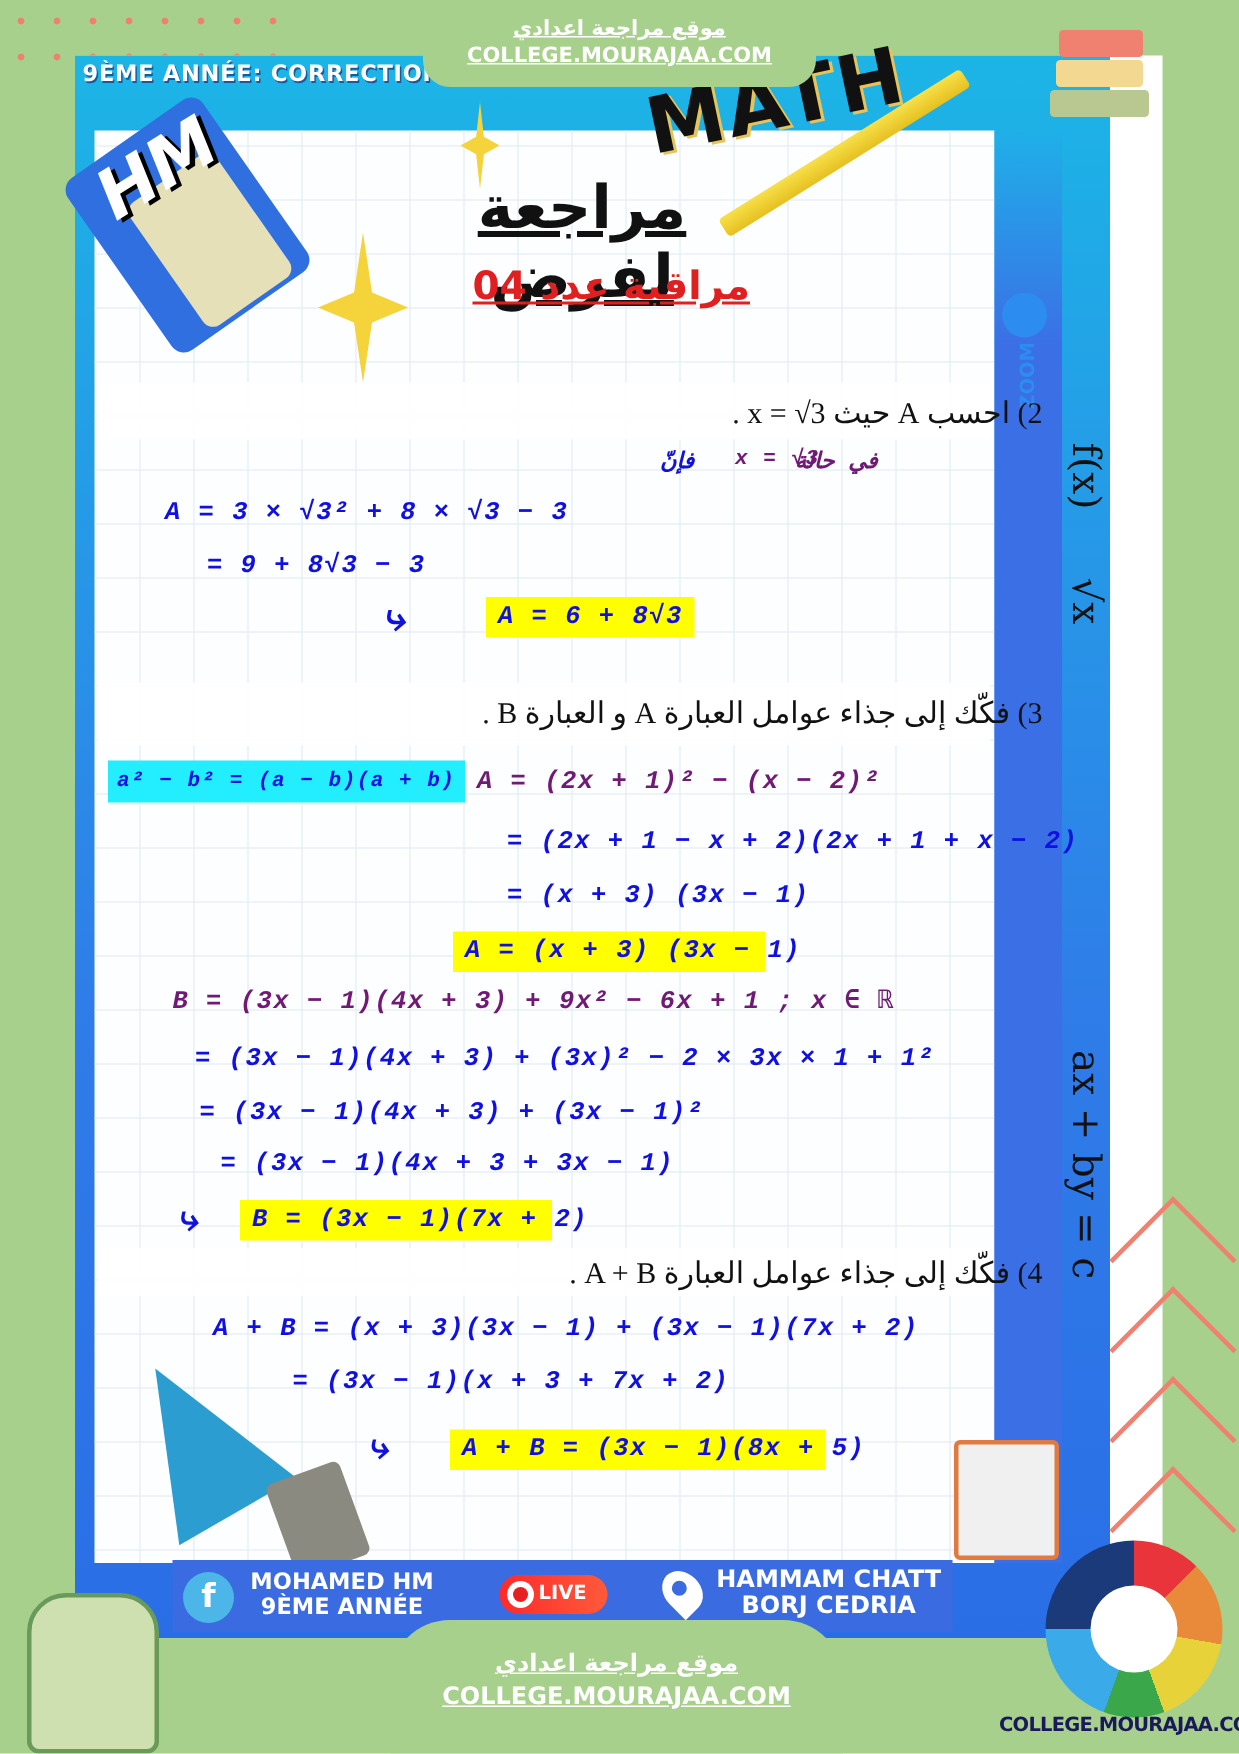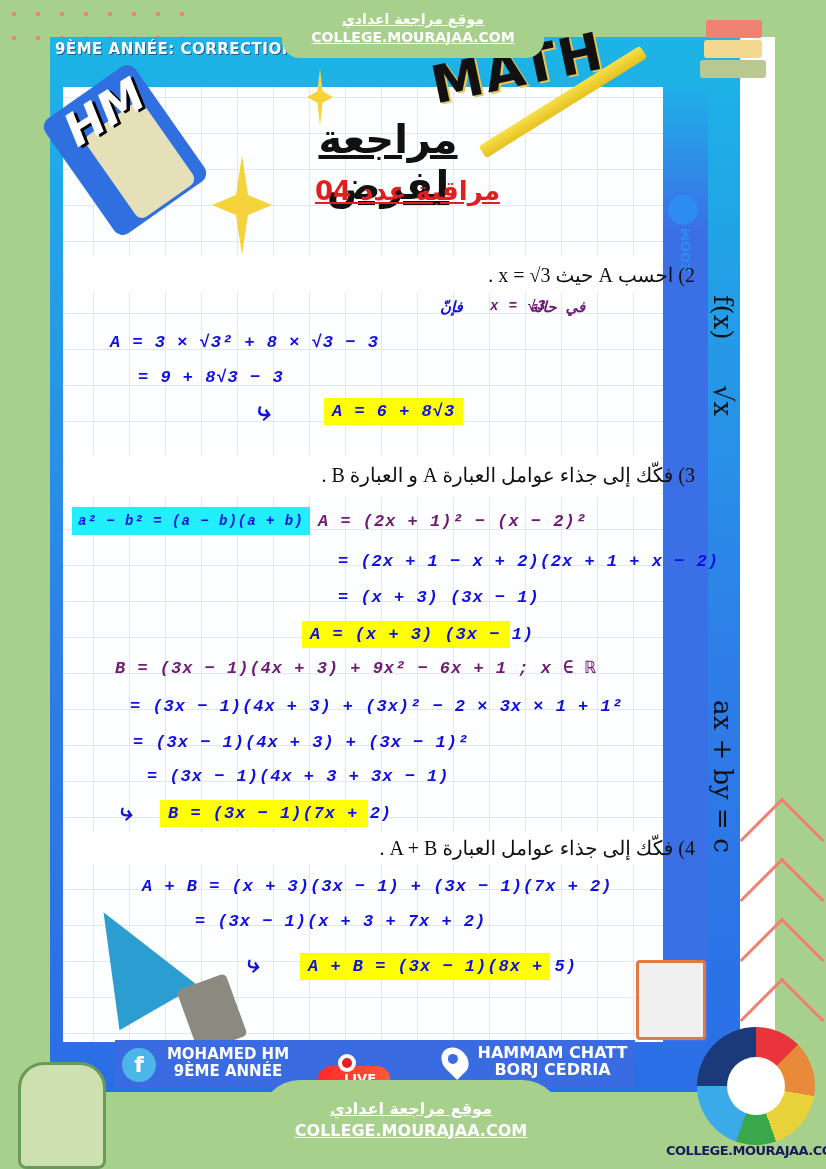--- a/index.html
+++ b/index.html
@@ -65,21 +65,21 @@
   .red { color: #701a75; }
   .hl-yellow { background: #ffff00; padding: 4px 8px; }
   .hl-cyan { background: #22eeff; padding: 6px 6px; }
 
   .side-math { position: absolute; color: #111; font-family: "DejaVu Serif", serif; font-size: 26px; writing-mode: vertical-rl; }
 
   .footer { position: absolute; left: 115px; top: 1040px; width: 520px; height: 48px; background: #3a6be0; }
   .fb-icon { position: absolute; left: 122px; top: 1048px; width: 34px; height: 34px; border-radius: 50%; background: #4cb6e8; color: #fff;
     text-align: center; font-weight: bold; font-size: 22px; line-height: 34px; }
   .footer-text { position: absolute; color: #fff; font-weight: 900; font-size: 15px; line-height: 17px; text-align: center; font-family: "DejaVu Sans", sans-serif; }
-  .live-btn { position: absolute; left: 318px; top: 1050px; width: 72px; height: 26px; border-radius: 13px; background: linear-gradient(90deg,#ff2a2a,#ff5a3a); color: #fff; font-weight: bold; font-size: 13px; line-height: 26px; padding-left: 26px; margin-top: 16px; }
+  .live-btn { position: absolute; left: 333px; top: 1050px; width: 72px; height: 26px; border-radius: 13px; background: linear-gradient(90deg,#ff2a2a,#ff5a3a); color: #fff; font-weight: bold; font-size: 13px; line-height: 26px; padding-left: 26px; }
   .live-dot { position: absolute; left: 338px; top: 1054px; width: 18px; height: 18px; border-radius: 50%; background: #fff; }
   .live-dot::after { content: ""; position: absolute; left: 4px; top: 4px; width: 10px; height: 10px; border-radius: 50%; background: #e62020; }
   .pin-icon { position: absolute; left: 443px; top: 1046px; width: 24px; height: 30px; background: #fff; border-radius: 50% 50% 50% 0; transform: rotate(-45deg); }
   .pin-icon::after { content: ""; position: absolute; left: 7px; top: 7px; width: 10px; height: 10px; border-radius: 50%; background: #3a6be0; }
 
   .bottom-banner { position: absolute; left: 260px; top: 1080px; width: 302px; height: 89px; background: #a8d08d; border-radius: 40px 40px 0 0; text-align: center; color: #fff; }
   .bottom-banner .ar { font-size: 16px; line-height: 22px; padding-top: 18px; text-decoration: underline; font-weight: bold; }
   .bottom-banner .en { font-size: 16px; line-height: 22px; text-decoration: underline; font-weight: bold; }
 
   .chev { position: absolute; width: 60px; height: 60px; border-top: 3px solid #f08070; border-left: 3px solid #f08070; transform: rotate(45deg); }

